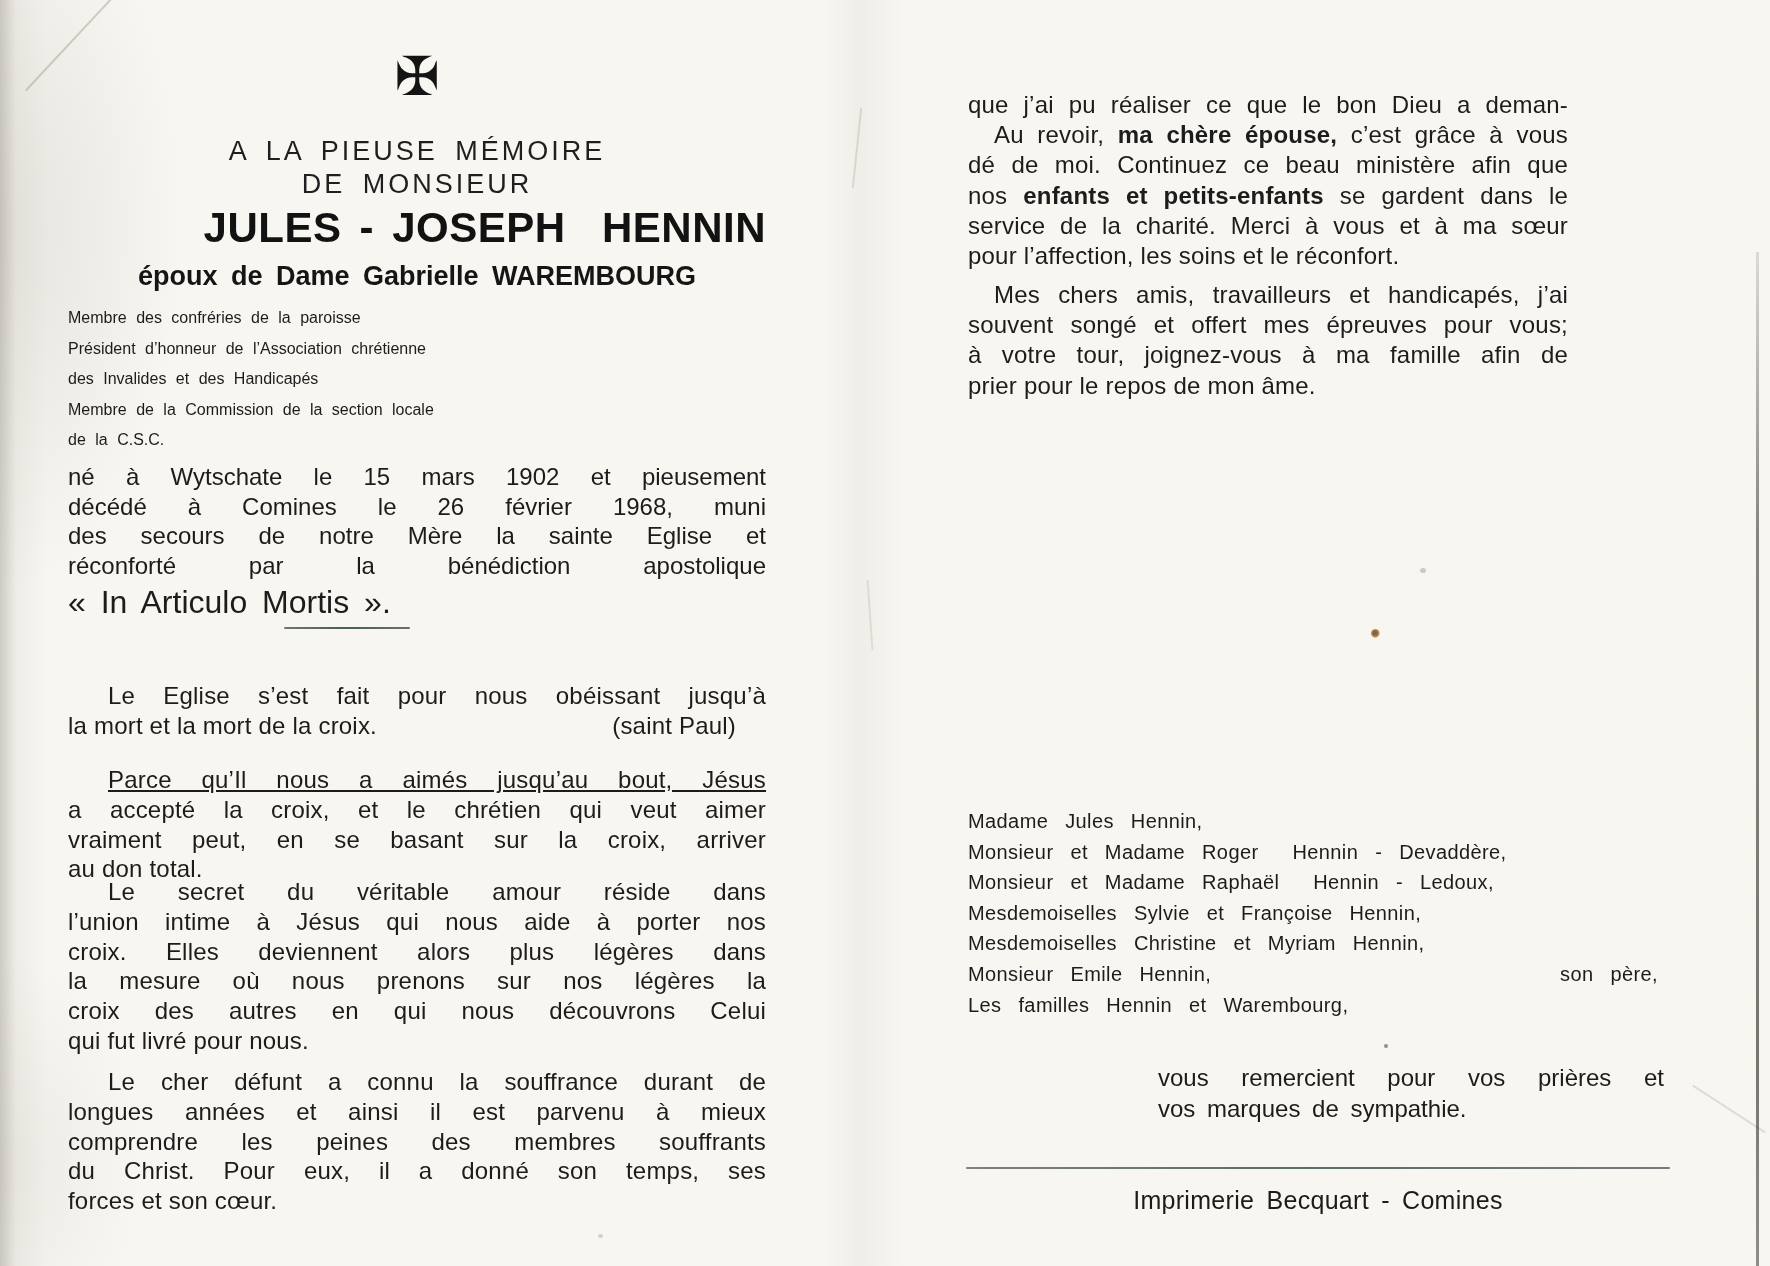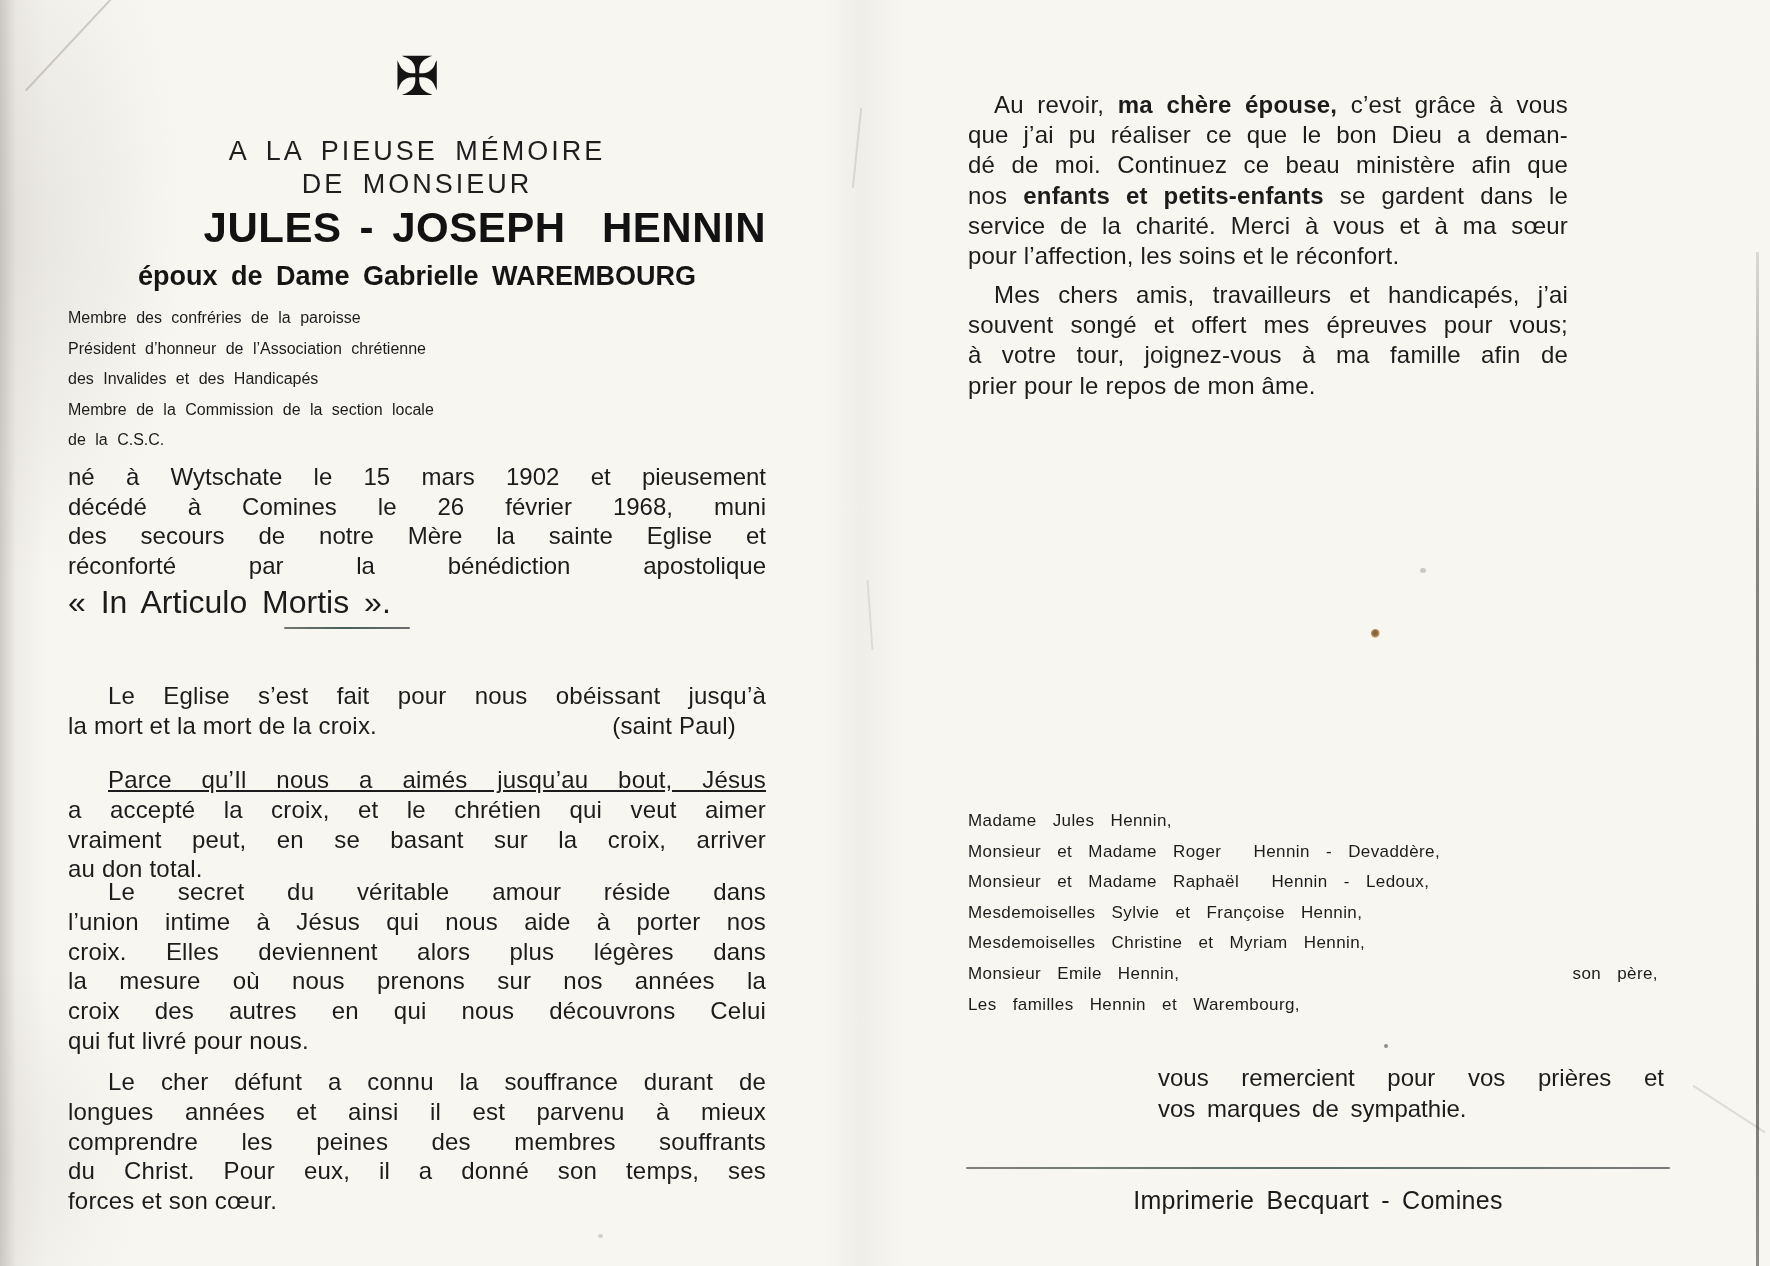--- a/index.html
+++ b/index.html
@@ -36,21 +36,21 @@
   #quote-par{top:681px;}
   #quote-par .split-right{margin-right:30px;}
   #par-cross{top:765px;}
   #par-secret{top:877px;}
   #par-suffering{top:1067px;}
 
   
   .rbody{position:absolute; left:968px; width:600px; font-size:24px; line-height:30.2px; letter-spacing:.2px;}
   #farewell{top:90px;}
   #friends{top:280px;}
-  #family{position:absolute; left:968px; top:806px; width:692px; font-size:17px; line-height:30.6px; word-spacing:11px; letter-spacing:.4px;}
+  #family{position:absolute; left:968px; top:806px; width:692px; font-size:20px; line-height:30.6px; word-spacing:11px; letter-spacing:.4px;}
   #family .line{white-space:pre-wrap;}
   #family .split-right{margin-right:2px;}
   #thanks{position:absolute; left:1158px; top:1062px; width:506px; font-size:24px; line-height:31px; word-spacing:5px;}
   #divider2{position:absolute; top:1167px; left:966px; width:704px; opacity:.8;}
   #printer{position:absolute; left:966px; top:1186px; width:704px; text-align:center; font-size:25px; word-spacing:5px; letter-spacing:.3px; color:#1b1b1b;}
 
   
   .artifact{position:absolute; pointer-events:none;}
   #crease-topleft{left:4px; top:40px; width:136px; height:2px; background:rgba(158,155,147,.45); transform:rotate(-47deg); border-radius:2px;}
   #crease-fold-a{left:856px; top:108px; width:2px; height:80px; background:rgba(188,185,177,.45); transform:rotate(6deg);}
@@ -106,37 +106,37 @@
         <div class="line j" style="padding-left: 40px; text-decoration: underline;">Parce qu’Il nous a aimés jusqu’au bout, Jésus</div>
         <div class="line j">a accepté la croix, et le chrétien qui veut aimer</div>
         <div class="line j">vraiment peut, en se basant sur la croix, arriver</div>
         <div class="line">au don total.</div>
       </div>
 
     <div id="par-secret" class="abs body-par">
         <div class="line j" style="padding-left: 40px;">Le secret du véritable amour réside dans</div>
         <div class="line j">l’union intime à Jésus qui nous aide à porter nos</div>
         <div class="line j">croix. Elles deviennent alors plus légères dans</div>
-        <div class="line j">la mesure où nous prenons sur nos années la</div>
+        <div class="line j">la mesure où nous prenons sur nos légères la</div>
         <div class="line j">croix des autres en qui nous découvrons Celui</div>
         <div class="line">qui fut livré pour nous.</div>
       </div>
 
     <div id="par-suffering" class="abs body-par">
         <div class="line j" style="padding-left: 40px;">Le cher défunt a connu la souffrance durant de</div>
         <div class="line j">longues années et ainsi il est parvenu à mieux</div>
         <div class="line j">comprendre les peines des membres souffrants</div>
         <div class="line j">du Christ. Pour eux, il a donné son temps, ses</div>
         <div class="line">forces et son cœur.</div>
       </div>
   </div>
 
   <div id="farewell" class="rbody">
+      <div class="line j">que j’ai pu réaliser ce que le bon Dieu a deman-</div>
       <div class="line j" style="padding-left: 26px;"><span>Au revoir, </span><span class="b">ma chère épouse,</span><span> c’est grâce à vous</span></div>
-      <div class="line j">que j’ai pu réaliser ce que le bon Dieu a deman-</div>
       <div class="line j">dé de moi. Continuez ce beau ministère afin que</div>
       <div class="line j"><span>nos </span><span class="b">enfants et petits-enfants</span><span> se gardent dans le</span></div>
       <div class="line j">service de la charité. Merci à vous et à ma sœur</div>
       <div class="line">pour l’affection, les soins et le réconfort.</div>
     </div>
 
   <div id="friends" class="rbody">
       <div class="line j" style="padding-left: 26px;">Mes chers amis, travailleurs et handicapés, j’ai</div>
       <div class="line j">souvent songé et offert mes épreuves pour vous;</div>
       <div class="line j">à votre tour, joignez-vous à ma famille afin de</div>

